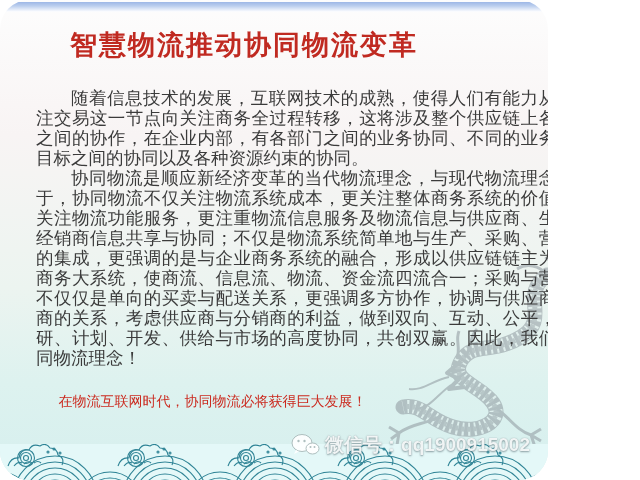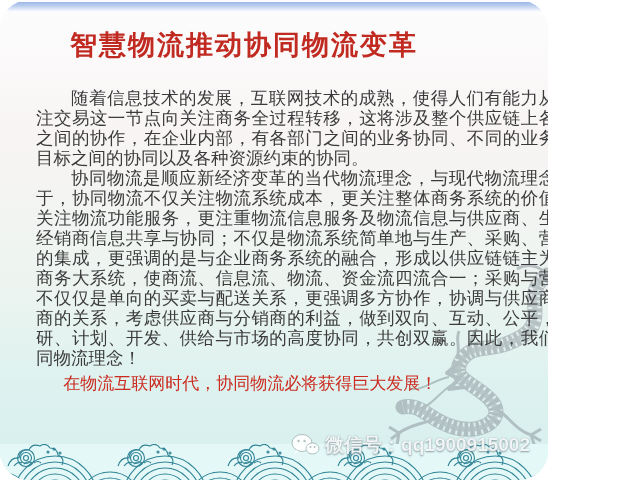--- a/index.html
+++ b/index.html
@@ -20,22 +20,22 @@
     position:absolute;top:27px;left:70px;z-index:6;
     font-size:27px;font-weight:bold;color:#c02a21;letter-spacing:2px;margin:0;
   }
   .content{
     position:absolute;top:88px;left:36px;width:574px;z-index:6;
     font-size:17.5px;line-height:20px;color:#3b3b3b;
     text-align:justify;
   }
   .content p{margin:0;text-indent:2em;}
   .highlight-line{
-    margin-top:6px;text-indent:1.6em;
-    color:#cb2b20;font-size:17px;font-weight:500;
+    margin-top:23px;text-indent:1.6em;
+    color:#cb2b20;font-size:14px;font-weight:500;
   }
   .dragon{
     position:absolute;right:-6px;bottom:8px;z-index:1;opacity:.55;
   }
   .wave-band{
     position:absolute;left:0;bottom:0;width:640px;height:36px;z-index:2;display:block;
   }
   .wechat-mark{
     position:absolute;right:18px;bottom:22px;z-index:3;
     display:flex;align-items:center;gap:5px;

